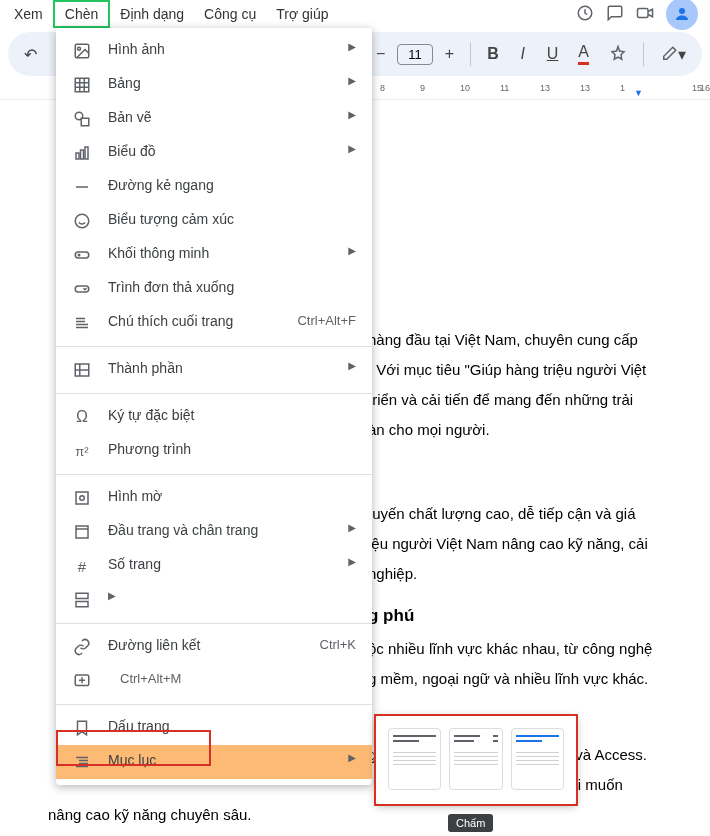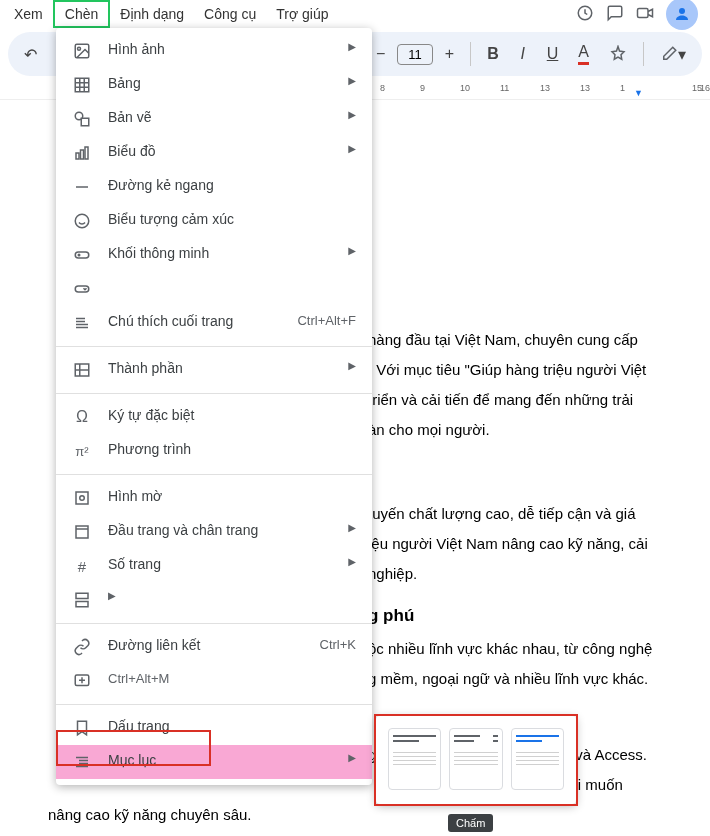--- a/index.html
+++ b/index.html
@@ -15,26 +15,26 @@
 .toolbar { height: 44px; background: #edf2fa; border-radius: 24px; margin: 4px 8px; display: flex; align-items: center; padding: 0 8px; gap: 4px; }
 .toolbar-divider { width: 1px; height: 24px; background: #c7c7c7; margin: 0 4px; }
 .toolbar-btn { padding: 4px 8px; cursor: pointer; color: #444; display: flex; align-items: center; justify-content: center; min-width: 24px; }
 .font-size-box { border: 1px solid #888; border-radius: 4px; padding: 2px 10px; font-size: 13px; }
 
 .ruler { height: 20px; background: #fff; position: relative; font-size: 9px; color: #666; border-bottom: 1px solid #eee; }
 .ruler-num { position: absolute; top: 3px; }
 
 .dropdown-menu { position: absolute; left: 56px; top: 28px; width: 316px; background: #fff; box-shadow: 0 2px 10px rgba(0,0,0,0.3); border-radius: 4px; z-index: 100; padding: 6px 0; font-size: 14px; color: #3c4043; max-height: 780px; }
 .menu-item { display: flex; align-items: flex-start; padding: 7px 16px; cursor: pointer; position: relative; }
-.menu-item.active { background: #f9a8d4; }
+.menu-item.active { background: #fdba74; }
 .menu-item.disabled { color: #9aa0a6; }
 .menu-icon { width: 20px; height: 20px; margin-right: 16px; display: flex; align-items: center; justify-content: center; color: #5f6368; }
 .menu-label { flex: 1; }
 .menu-arrow { color: #5f6368; font-size: 10px; }
-.menu-shortcut { color: #5f6368; font-size: 13px; }
+.menu-shortcut { color: #5f6368; font-size: 13px; margin-left: 12px; }
 .menu-divider { height: 1px; background: #e0e0e0; margin: 6px 0; }
 
 .menu-highlight-box { position: absolute; border: 2px solid #d93025; pointer-events: none; z-index: 101; }
 
 .doc-body { position: absolute; left: 0; top: 92px; right: 0; bottom: 0; padding: 20px 48px; font-size: 15px; line-height: 1.6; font-family: 'Times New Roman', serif; color: #000; }
 .doc-body h3 { font-size: 17px; margin: 16px 0 8px; font-weight: bold; }
 .doc-body .green { color: #188038; font-style: italic; font-weight: bold; }
 .doc-body p { margin: 6px 0; }
 
 .submenu { position: absolute; left: 376px; top: 716px; width: 200px; height: 88px; background: #fff; box-shadow: 0 2px 10px rgba(0,0,0,0.3); border-radius: 4px; z-index: 102; display: flex; gap: 8px; padding: 12px; }
@@ -206,20 +206,21 @@
       <span class="menu-label">Khối thông minh</span>
       <span class="menu-arrow">▶</span>
     </div>
     <div class="menu-item">
       <span class="menu-icon">
         <svg viewBox="0 0 24 24" fill="none" stroke="currentColor" stroke-width="2">
           <rect x="3" y="8" width="18" height="8" rx="4"></rect>
           <path d="M14 11l2 2 2-2"></path>
         </svg>
       </span>
+      <span class="menu-label">Trình đơn thả xuống</span>
     </div>
     <div class="menu-item">
       <span class="menu-icon">
         <svg viewBox="0 0 24 24" fill="none" stroke="currentColor" stroke-width="2">
           <line x1="4" y1="6" x2="16" y2="6"></line>
           <line x1="4" y1="10" x2="16" y2="10"></line>
           <line x1="4" y1="14" x2="20" y2="14"></line>
           <line x1="4" y1="18" x2="20" y2="18"></line>
         </svg>
       </span>

